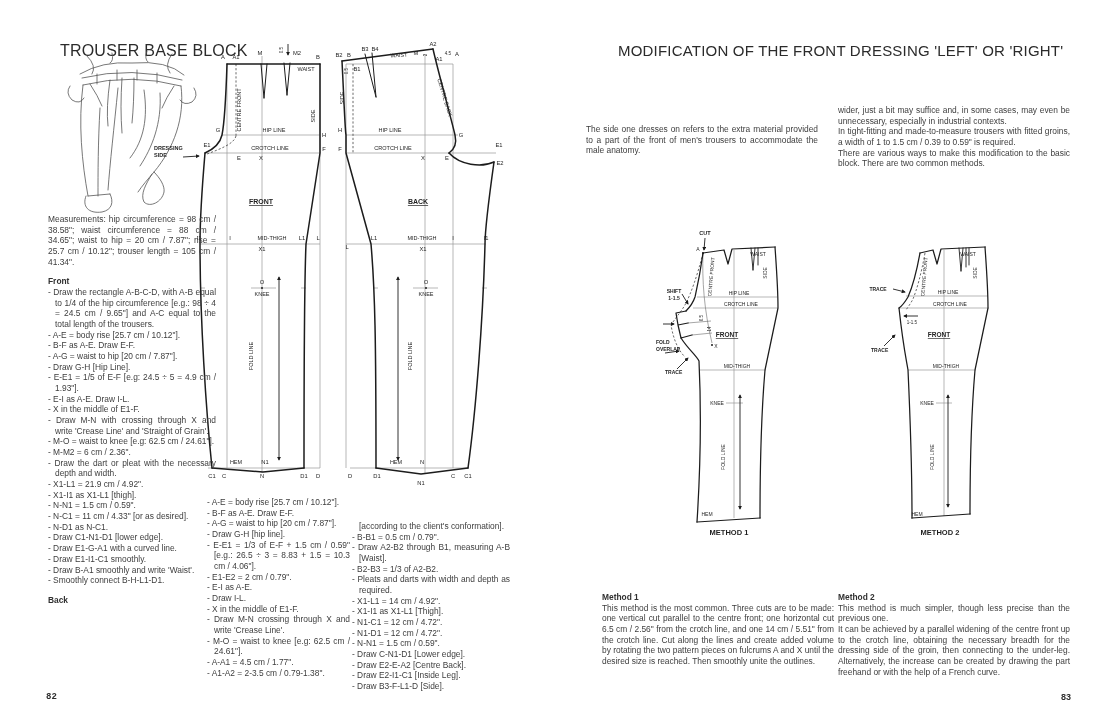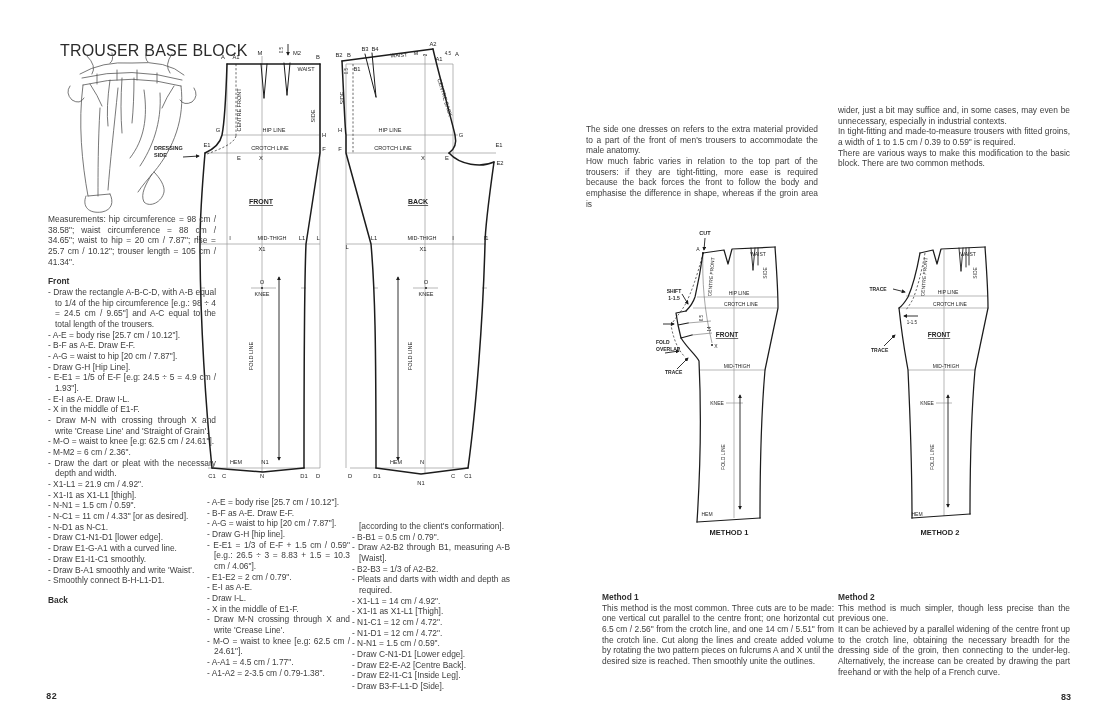--- a/index.html
+++ b/index.html
@@ -251,25 +251,25 @@
           <div class="step">- Draw E2-E-A2 [Centre Back].</div>
           <div class="step">- Draw E2-I1-C1 [Inside Leg].</div>
           <div class="step">- Draw B3-F-L1-D [Side].</div>
         </div>
     </div>
 
     <div class="pagenum" style="left:46px;top:692px;font-family:Liberation Mono, monospace;">82</div>
   </section>
 
   <section class="page page-right">
+    <h1 class="title" style="left:52px;top:26px;font-size:15px;">MODIFICATION OF THE FRONT DRESSING 'LEFT' OR 'RIGHT'</h1>
 
     <div class="col" style="left:36px;top:105px;width:232px;margin-top:19px;">
       <div>
           <div class="para">The side one dresses on refers to the extra material provided to a part of the front of men's trousers to accommodate the male anatomy.</div>
-          <div class="para">How much fabric varies in relation to the top part of the trousers: if they are tight-fitting, more ease is required because the back forces the front to follow the body and emphasise the difference in shape, whereas if the groin area is</div>
         </div>
     </div>
     <div class="col" style="left:288px;top:105px;width:232px;">
       <div>
           <div class="para">wider, just a bit may suffice and, in some cases, may even be unnecessary, especially in industrial contexts.</div>
           <div class="para">In tight-fitting and made-to-measure trousers with fitted groins, a width of 1 to 1.5 cm / 0.39 to 0.59" is required.</div>
           <div class="para">There are various ways to make this modification to the basic block. There are two common methods.</div>
         </div>
     </div>
 

